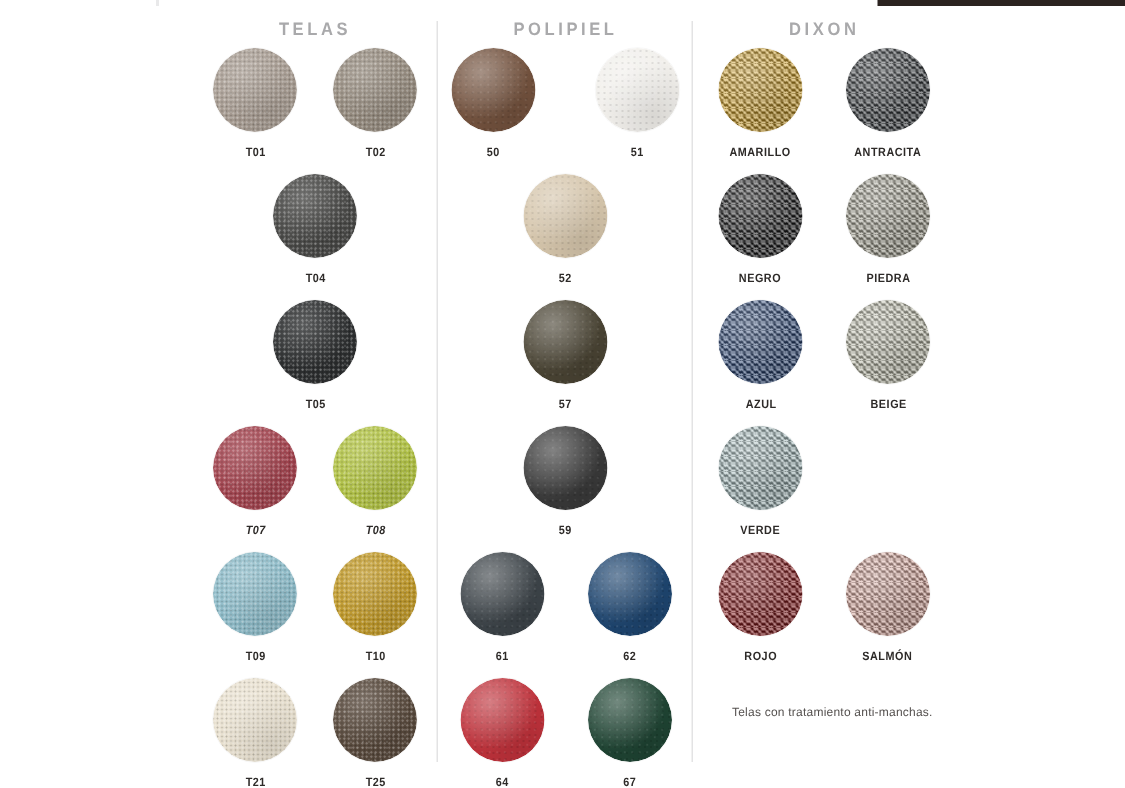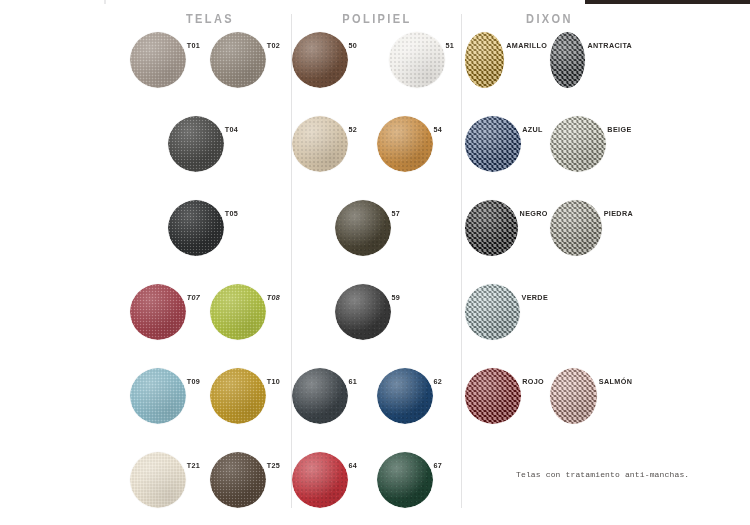--- a/index.html
+++ b/index.html
@@ -62,21 +62,22 @@
     left:0;
     width:100%;
   }
   .row{
     display:flex;
     justify-content:center;
   }
   .cell{
     width:85px;
     display:flex;
-    flex-direction:row;
+    flex-direction:column;
+    align-items:center;
   }
   .cell.empty{visibility:hidden;}
 
   .swatch{
     width:56px;height:56px;
     border-radius:50%;
     position:relative;
     overflow:hidden;
     box-shadow:0 0 0 0.5px rgba(0,0,0,0.04);
   }
@@ -124,26 +125,25 @@
     font-weight:700;
     letter-spacing:0.4px;
     color:#2d2a28;
     transform:scaleX(0.90);
     white-space:nowrap;
     text-align:center;
   }
 
   .footnote{
     position:absolute;
-    font-family:Liberation Mono, monospace;
+    font-family:Liberation Sans, sans-serif;
     font-size:8px;
     color:#55514f;
     letter-spacing:0.15px;
     white-space:nowrap;
-    margin-left:28px;
   }
 </style>
 </head>
 <body>
 
 <div id="page">
 
   <div class="top-bar" style="left:585px;width:165px;height:4px;"></div>
 
   <div class="tick-mark" style="left:104px;top:0px;width:2px;height:4px;"></div>
@@ -272,28 +272,20 @@
           </div>
           <div class="row" style="height: 84px;">
             <div class="cell">
               <div class="swatch">
                 <div class="base" style="background: rgb(214, 198, 172);"></div>
                 <div class="tex tex-leather"></div>
                 <div class="sheen"></div>
               </div>
               <div class="swatch-label">52</div>
             </div>
-            <div class="cell">
-              <div class="swatch">
-                <div class="base" style="background: rgb(199, 140, 67);"></div>
-                <div class="tex tex-leather"></div>
-                <div class="sheen"></div>
-              </div>
-              <div class="swatch-label">54</div>
-            </div>
           </div>
           <div class="row" style="height: 84px;">
             <div class="cell">
               <div class="swatch">
                 <div class="base" style="background: rgb(74, 68, 52);"></div>
                 <div class="tex tex-leather"></div>
                 <div class="sheen"></div>
               </div>
               <div class="swatch-label">57</div>
             </div>
@@ -363,51 +355,51 @@
                 <div class="base" style="background: rgb(60, 64, 68);"></div>
                 <div class="tex tex-weave"></div>
                 <div class="sheen"></div>
               </div>
               <div class="swatch-label">ANTRACITA</div>
             </div>
           </div>
           <div class="row" style="height: 84px;">
             <div class="cell">
               <div class="swatch">
+                <div class="base" style="background: rgb(31, 31, 32);"></div>
+                <div class="tex tex-weave"></div>
+                <div class="sheen"></div>
+              </div>
+              <div class="swatch-label">NEGRO</div>
+            </div>
+            <div class="cell">
+              <div class="swatch">
+                <div class="base" style="background: rgb(166, 164, 149);"></div>
+                <div class="tex tex-weave"></div>
+                <div class="sheen"></div>
+              </div>
+              <div class="swatch-label">PIEDRA</div>
+            </div>
+          </div>
+          <div class="row" style="height: 84px;">
+            <div class="cell">
+              <div class="swatch">
                 <div class="base" style="background: rgb(47, 74, 122);"></div>
                 <div class="tex tex-weave"></div>
                 <div class="sheen"></div>
               </div>
               <div class="swatch-label">AZUL</div>
             </div>
             <div class="cell">
               <div class="swatch">
                 <div class="base" style="background: rgb(195, 195, 177);"></div>
                 <div class="tex tex-weave"></div>
                 <div class="sheen"></div>
               </div>
               <div class="swatch-label">BEIGE</div>
-            </div>
-          </div>
-          <div class="row" style="height: 84px;">
-            <div class="cell">
-              <div class="swatch">
-                <div class="base" style="background: rgb(31, 31, 32);"></div>
-                <div class="tex tex-weave"></div>
-                <div class="sheen"></div>
-              </div>
-              <div class="swatch-label">NEGRO</div>
-            </div>
-            <div class="cell">
-              <div class="swatch">
-                <div class="base" style="background: rgb(166, 164, 149);"></div>
-                <div class="tex tex-weave"></div>
-                <div class="sheen"></div>
-              </div>
-              <div class="swatch-label">PIEDRA</div>
             </div>
           </div>
           <div class="row" style="height: 84px;">
             <div class="cell">
               <div class="swatch">
                 <div class="base" style="background: rgb(168, 191, 192);"></div>
                 <div class="tex tex-weave"></div>
                 <div class="sheen"></div>
               </div>
               <div class="swatch-label">VERDE</div>

